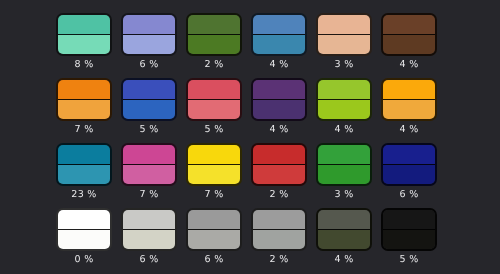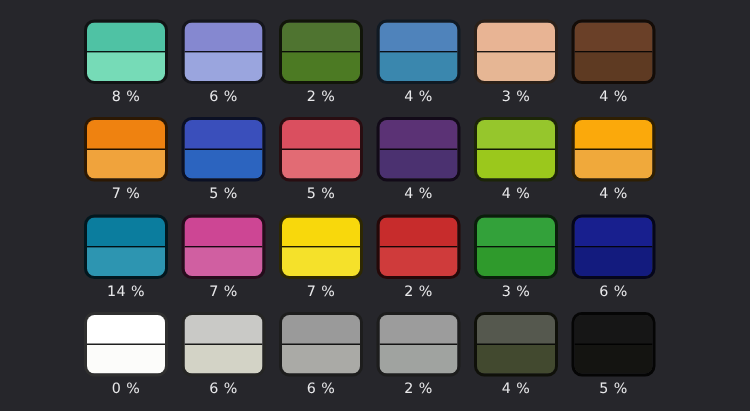--- a/index.html
+++ b/index.html
@@ -163,21 +163,21 @@
           <div class="swatch-half top" style="background: rgb(251, 169, 11);"></div>
           <div class="swatch-half bottom" style="background: rgb(240, 169, 59);"></div>
         </div>
         <div class="swatch-label" style="color: rgb(232, 232, 234);">4 %</div>
       </div>
       <div class="swatch-cell">
         <div class="swatch" style="border-color: rgb(2, 23, 30);">
           <div class="swatch-half top" style="background: rgb(11, 125, 158);"></div>
           <div class="swatch-half bottom" style="background: rgb(45, 149, 177);"></div>
         </div>
-        <div class="swatch-label" style="color: rgb(232, 232, 234);">14 %</div>
+        <div class="swatch-label" style="color: rgb(232, 232, 234);">23 %</div>
       </div>
       <div class="swatch-cell">
         <div class="swatch" style="border-color: rgb(37, 12, 27);">
           <div class="swatch-half top" style="background: rgb(205, 70, 148);"></div>
           <div class="swatch-half bottom" style="background: rgb(208, 95, 161);"></div>
         </div>
         <div class="swatch-label" style="color: rgb(232, 232, 234);">7 %</div>
       </div>
       <div class="swatch-cell">
         <div class="swatch" style="border-color: rgb(46, 40, 2);">

